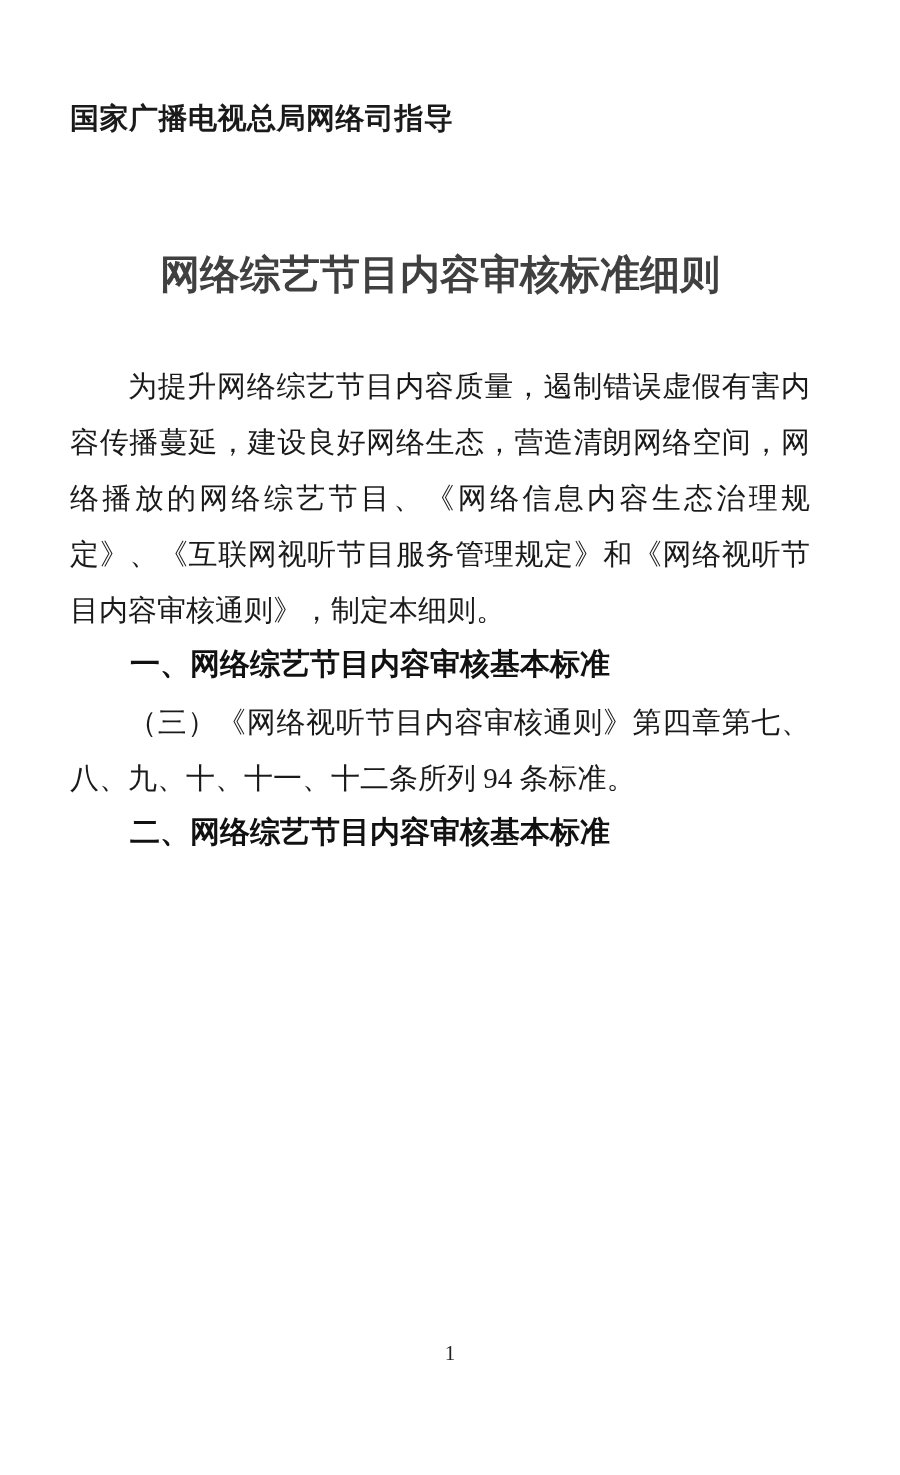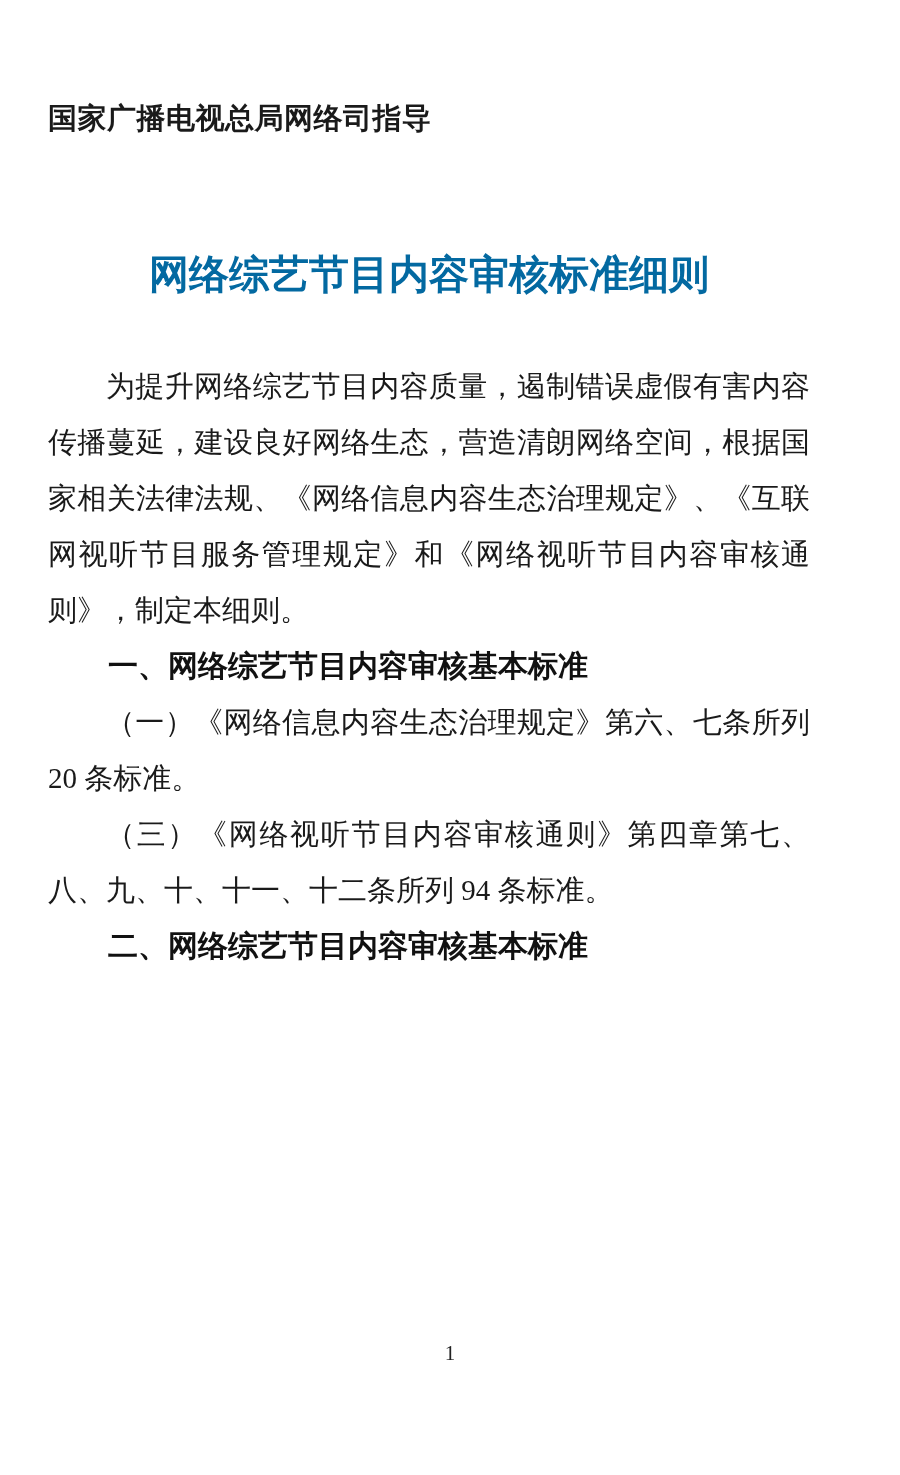--- a/index.html
+++ b/index.html
@@ -6,56 +6,56 @@
     margin: 0;
     padding: 0;
     background: #ffffff;
   }
   .page {
     position: relative;
     width: 900px;
     height: 1475px;
     box-sizing: border-box;
     background: #ffffff;
-    padding: 100px 90px 0 48px;
+    padding: 100px 90px 0 70px;
     color: #161616;
     overflow: hidden;
   }
   .doc-header {
     font-family: "Liberation Serif", "DejaVu Serif", serif;
     font-weight: bold;
     font-size: 29px;
     line-height: 36px;
     letter-spacing: 0.5px;
     color: #1a1a1a;
   }
   .doc-title {
     margin: 114px 0 0 0;
     text-align: center;
     font-family: "Liberation Sans", "DejaVu Sans", sans-serif;
     font-weight: bold;
     font-size: 40px;
     line-height: 48px;
-    color: #0369a1;
+    color: #404040;
   }
   .doc-body {
     margin-top: 60px;
     font-family: "Liberation Serif", "DejaVu Serif", serif;
     font-size: 29px;
     line-height: 56px;
     text-align: justify;
     color: #1a1a1a;
   }
   .doc-body p {
     margin: 0;
     padding: 0;
     text-indent: 2em;
   }
   .doc-body p.section-heading {
-    font-family: Liberation Sans, sans-serif;
+    font-family: Liberation Mono, monospace;
     font-weight: bold;
     font-size: 30px;
     color: #111111;
     text-align: left;
   }
   .page-number {
     position: absolute;
     left: 0;
     right: 0;
     top: 1340px;
@@ -69,22 +69,21 @@
 </head>
 <body>
 
 <div class="page">
 
   <div class="doc-header">国家广播电视总局网络司指导</div>
 
   <h1 class="doc-title">网络综艺节目内容审核标准细则</h1>
 
   <div class="doc-body">
-    <p>为提升网络综艺节目内容质量，遏制错误虚假有害内容传播蔓延，建设良好网络生态，营造清朗网络空间，根据国家相关法律法规、《网络信息内容生态治理规定》、《互联网视听节目服务管理规定》和《网络视听节目内容审核通则》，制定本细则。</p>
+    <p>为提升网络综艺节目内容质量，遏制错误虚假有害内容传播蔓延，建设良好网络生态，营造清朗网络空间，网络播放的网络综艺节目、《网络信息内容生态治理规定》、《互联网视听节目服务管理规定》和《网络视听节目内容审核通则》，制定本细则。</p>
     <p class="section-heading">一、网络综艺节目内容审核基本标准</p>
-    <p>（一）《网络信息内容生态治理规定》第六、七条所列 20 条标准。</p>
     <p>（三）《网络视听节目内容审核通则》第四章第七、八、九、十、十一、十二条所列 94 条标准。</p>
     <p class="section-heading">二、网络综艺节目内容审核基本标准</p>
   </div>
 
   <div class="page-number">1</div>
 
 </div>
 
 </body></html>

